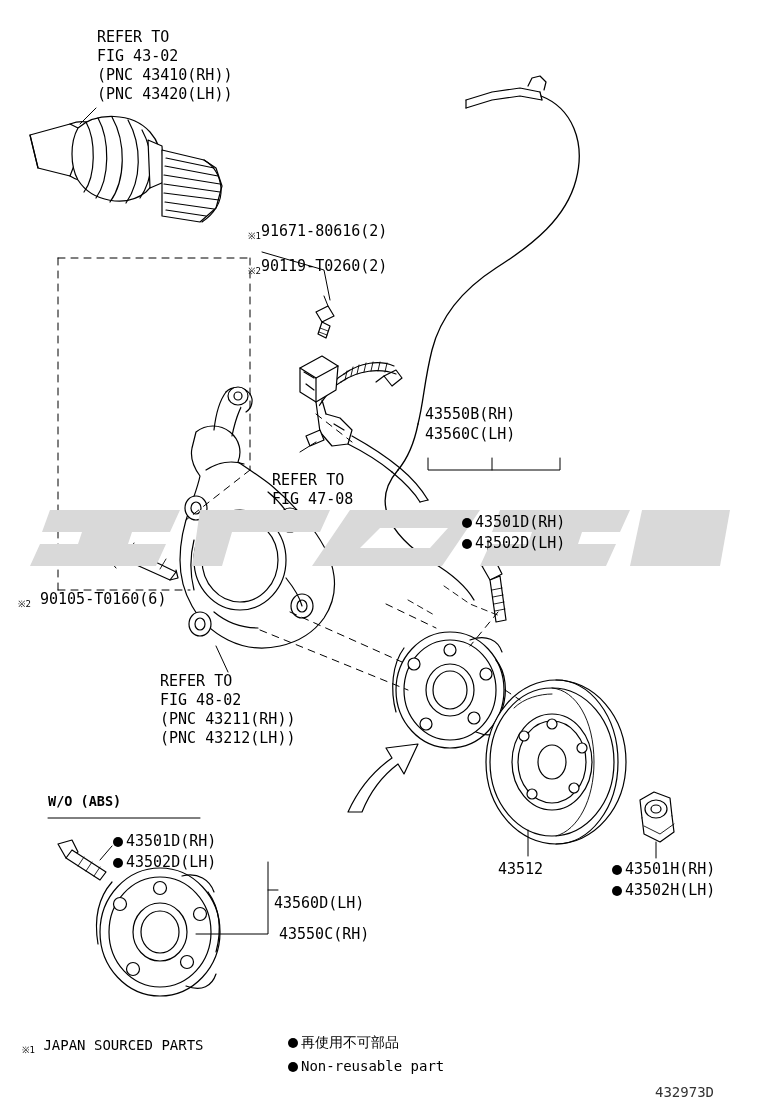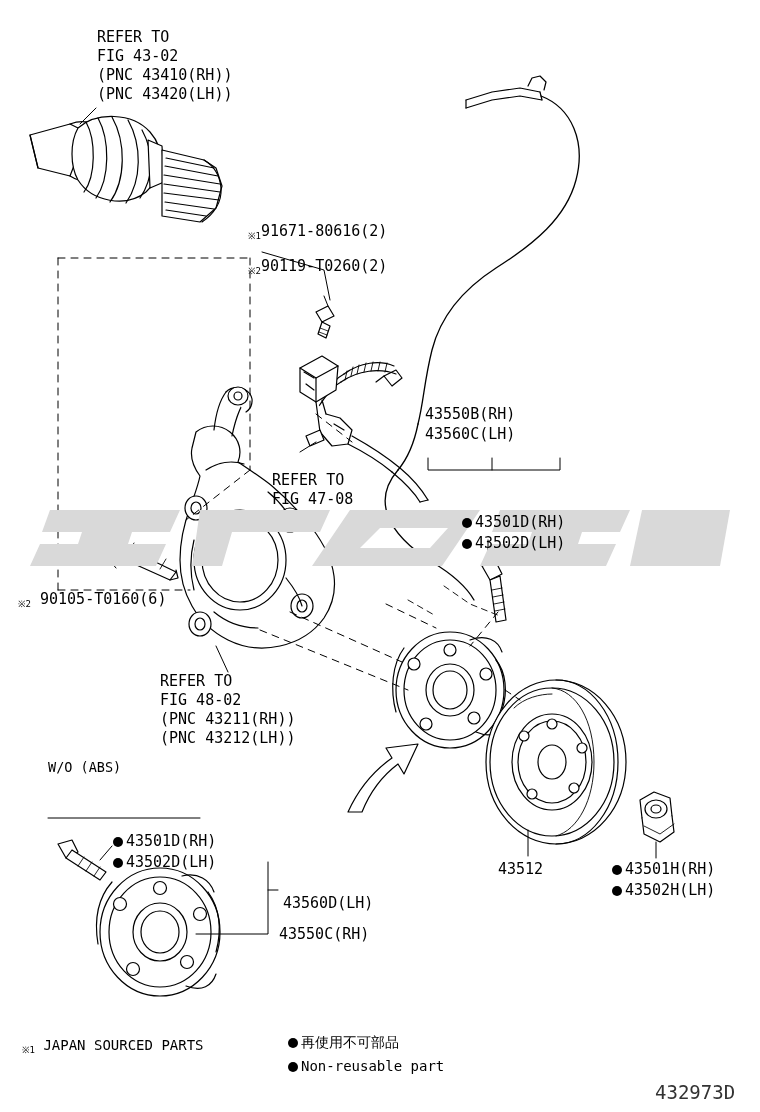--- a/index.html
+++ b/index.html
@@ -34,21 +34,21 @@
     line-height: 19px;
     color: #000;
     white-space: pre;
     letter-spacing: 0px;
   }
   .lbl.small {
     font-size: 13.5px;
     line-height: 17px;
   }
   .lbl.code {
-    font-size: 19px;
+    font-size: 14px;
     color: #333;
   }
   .bullet {
     display: inline-block;
     width: 10px;
     height: 10px;
     border-radius: 50%;
     background: #000;
     margin-right: 3px;
     vertical-align: -1px;
@@ -325,27 +325,27 @@
   <div class="lbl" style="left:462px; top:513px;"><span class="bullet"></span><span>43501D(RH)</span></div>
   <div class="lbl" style="left:462px; top:534px;"><span class="bullet"></span><span>43502D(LH)</span></div>
 
   <div class="lbl" style="left:18px; top:590px;"><span class="sup">※</span><span class="sup">2</span> <span>90105-T0160(6)</span></div>
 
   <div class="lbl" style="left:160px; top:672px;">REFER TO
 FIG 48-02
 (PNC 43211(RH))
 (PNC 43212(LH))</div>
 
-  <div class="lbl small" style="left:48px; top:759px;">W/O (ABS)</div>
+  <div class="lbl small" style="left:48px; top:793px;font-weight:bold;">W/O (ABS)</div>
 
   <div class="lbl" style="left:113px; top:832px;"><span class="bullet"></span><span>43501D(RH)</span></div>
   <div class="lbl" style="left:113px; top:853px;"><span class="bullet"></span><span>43502D(LH)</span></div>
 
   <div class="lbl" style="left:279px; top:925px;">43550C(RH)</div>
-  <div class="lbl" style="left:283px; top:894px;">43560D(LH)</div>
+  <div class="lbl" style="left:274px; top:894px;">43560D(LH)</div>
 
   <div class="lbl" style="left:498px; top:860px;">43512</div>
 
   <div class="lbl" style="left:612px; top:860px;"><span class="bullet"></span><span>43501H(RH)</span></div>
   <div class="lbl" style="left:612px; top:881px;"><span class="bullet"></span><span>43502H(LH)</span></div>
 
   <div class="legend-row" style="left:22px; top:1036px;"><span class="sup">※</span><span class="sup">1</span> <span>JAPAN SOURCED PARTS</span></div>
 
   <div class="legend-row" style="left:288px; top:1033px; font-family:'DejaVu Sans', sans-serif;"><span class="bullet"></span><span>再使用不可部品</span></div>
   <div class="legend-row" style="left:288px; top:1057px;text-align:right;"><span class="bullet"></span><span>Non-reusable part</span></div>

